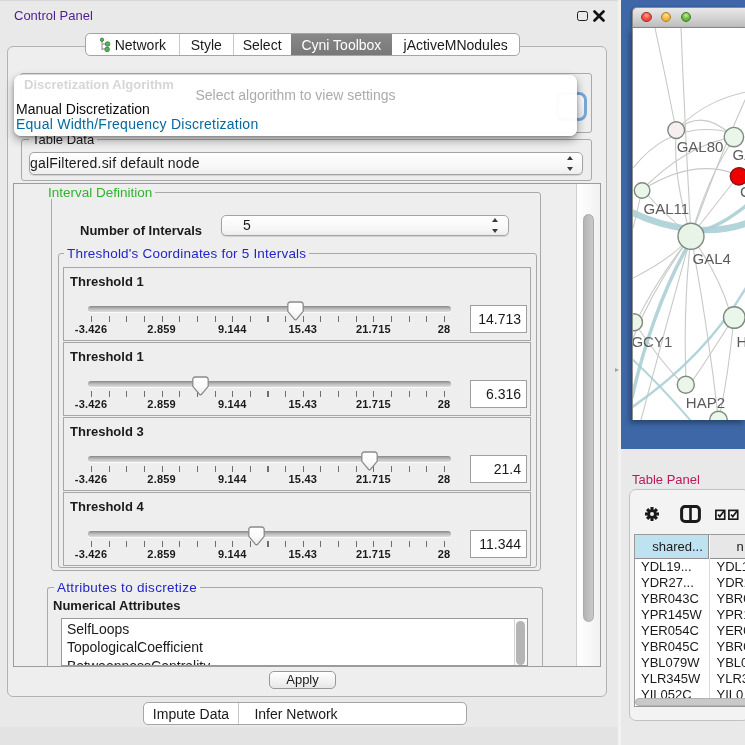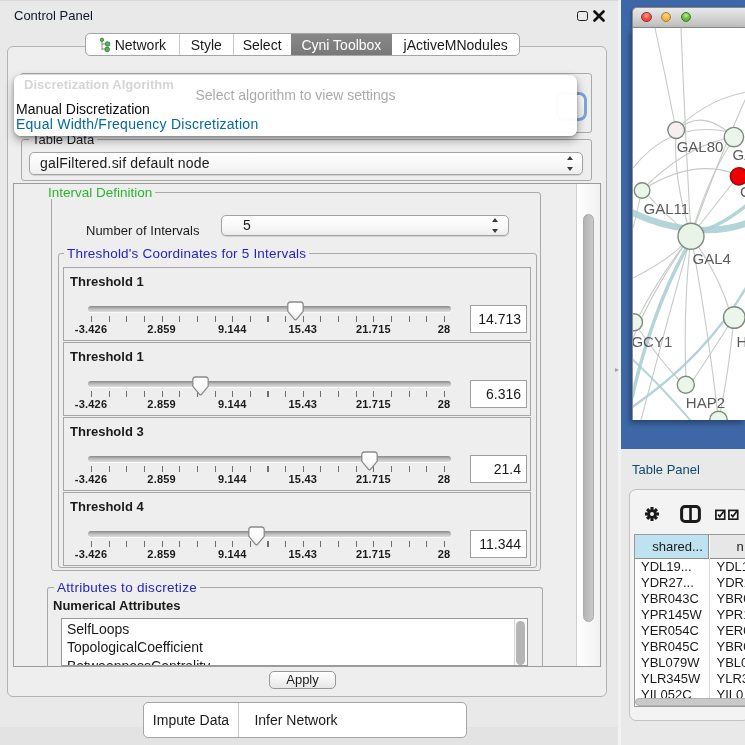--- a/index.html
+++ b/index.html
@@ -19,21 +19,21 @@
 .blk b{position:absolute;left:6px;top:6px;font-size:13px}
 .track{position:absolute;left:24px;top:38px;width:363px;height:6px;border-radius:3px;background:linear-gradient(#878787,#b9b9b9 45%,#dedede);box-shadow:0 1px 0 rgba(255,255,255,.7)}
 .ticks{position:absolute;left:27px;top:48px;width:355px;height:6px;background:repeating-linear-gradient(to right,#6e6e6e 0 1px,transparent 1px 17.65px)}
 .tlab{position:absolute;top:55px;font-size:11px;font-weight:bold;transform:translateX(-50%);letter-spacing:0.2px}
 .thumb{position:absolute;top:33px;width:17px;height:20px}
 .vfield{position:absolute;left:406px;top:37px;width:57px;height:28px;border:1px solid #9f9f9f;background:#fff;font-size:14px;line-height:26px;text-align:right;padding-right:5px}
 </style></head>
 <body>
 
 <div class="a win"></div>
-<div class="a" style="left:14px;top:8px;font-size:13px;color:#0f172a">Control Panel</div>
+<div class="a" style="left:14px;top:8px;font-size:13px;color:#4c1d95">Control Panel</div>
 <div class="a" style="left:577px;top:11px;width:11px;height:10px;border:1.6px solid #1d1d1d;border-radius:2.5px"></div>
 <svg class="a" style="left:593px;top:10px" width="12" height="12" viewBox="0 0 12 12">
     <path d="M1.5,1.5 L10.5,10.5 M10.5,1.5 L1.5,10.5" stroke="#111" stroke-width="2.6" stroke-linecap="round"></path>
   </svg>
 
 <div class="a" style="left:7px;top:46px;width:600px;height:651px;background:#eeeeee;border:1px solid #b3b3b3;border-radius:6px"></div>
 
 <div class="a tabbar" style="left:85px;top:33px;width:435px;height:23px">
  <div class="tab" style="width:94px"><svg width="12" height="15" viewBox="0 0 12 15" style="margin-right:4px">
         <path d="M3,3 V13 M3,7 H8 M3,12 H7.5" stroke="#888" stroke-width="1" fill="none"></path>
@@ -46,31 +46,31 @@
  <div class="tab tabdark" style="width:102px">Cyni Toolbox</div>
  <div class="tab" style="width:127px">jActiveMNodules</div>
 </div>
 
 <div class="a gbox" style="left:20px;top:73px;width:572px;height:60px;border-radius:3px"></div>
 
 <div class="a" style="left:556px;top:92px;width:31px;height:29px;border:3px solid #7aa6da;border-radius:8px;background:linear-gradient(#fff,#ececec)"></div>
 
 <div class="a gbox" style="left:21px;top:139px;width:571px;height:42px"></div>
 <div class="a" style="left:29px;top:134px;background:#eeeeee;padding:0 3px;line-height:12px">Table Data</div>
-<div class="a combo" style="left:29px;top:152px;width:554px;height:23px;line-height:21px"><span style="margin-left:10px">galFiltered.sif default node</span></div>
+<div class="a combo" style="left:29px;top:152px;width:554px;height:23px;line-height:21px"><span style="">galFiltered.sif default node</span></div>
 <div class="a carr" style="left:566px;top:155px"></div>
 
 <div class="a" style="left:13px;top:183px;width:588px;height:484px;border:1px solid #9c9c9c;background:#eeeeee;overflow:hidden">
   <div class="a" style="right:0;top:0;width:24px;height:482px;background:linear-gradient(to right,#ffffff,#f1f1f1);border-left:1px solid #cfcfcf"></div>
   <div class="a" style="right:6px;top:30px;width:11px;height:408px;border-radius:5.5px;background:linear-gradient(to right,#b4b4b4,#c9c9c9);border:1px solid #ababab"></div>
 </div>
 
 <div class="a gbox" style="left:51px;top:192px;width:490px;height:379px"></div>
 <div class="a" style="left:45px;top:186px;background:#eeeeee;padding:0 3px;line-height:13px;color:#2cb52c;font-size:13.5px">Interval Definition</div>
-<div class="a" style="left:86px;top:223px;font-weight:normal">Number of Intervals</div>
+<div class="a" style="left:80px;top:223px;font-weight:bold">Number of Intervals</div>
 <div class="a combo" style="left:221px;top:215px;width:288px;height:21px;line-height:19px"><span style="margin-left:21px">5</span></div>
 <div class="a carr" style="left:491px;top:217px"></div>
 
 <div class="a gbox" style="left:58px;top:253px;width:479px;height:315px"></div>
 <div class="a" style="left:64px;top:247px;background:#eeeeee;padding:0 3px;line-height:13px;color:#2424c8;font-size:13.5px;letter-spacing:0.2px">Threshold's Coordinates for 5 Intervals</div>
 
 <svg width="0" height="0" style="position:absolute">
     <defs>
 <linearGradient id="tg" x1="0" y1="0" x2="0" y2="1">
         <stop offset="0" stop-color="#ffffff"></stop>
@@ -148,21 +148,21 @@
 <div class="a" style="left:61px;top:618px;width:467px;height:48px;background:#fff;border:1px solid #9a9a9a;overflow:hidden">
   <div style="padding-left:5px;line-height:18.4px;padding-top:1px;font-size:14px">SelfLoops<br>TopologicalCoefficient<br>BetweennessCentrality</div>
   <div class="a" style="right:0;top:0;width:13px;height:48px;background:#fbfbfb;border-left:1px solid #d5d5d5"></div>
   <div class="a" style="right:2.5px;top:2px;width:8.5px;height:44px;border-radius:4.5px;background:#b5b5b5"></div>
 </div>
 
 <div class="a" style="left:13px;top:667px;width:588px;height:4px;background:#eeeeee"></div>
 
 <div class="a" style="left:269px;top:671px;width:67px;height:18px;background:linear-gradient(#ffffff,#f1f1f1 60%,#e6e6e6);border:1px solid #989898;border-radius:5px;text-align:center;line-height:16px">Apply</div>
 
-<div class="a tabbar" style="left:143px;top:702px;width:324px;height:36px">
+<div class="a tabbar" style="left:143px;top:702px;width:324px;height:23px">
  <div class="tab" style="width:95px">Impute Data</div>
  <div class="tab" style="width:114px">Infer Network</div>
 </div>
 
 <div class="a" style="left:14px;top:75px;width:563px;height:61px;background:rgba(255,255,255,0.96);border-radius:7px;box-shadow:0 4px 10px rgba(0,0,0,0.38),0 1px 3px rgba(0,0,0,0.2)"></div>
 <div class="a" style="left:24px;top:77px;font-weight:bold;color:#d6d6d6">Discretization Algorithm</div>
 <div class="a" style="left:14px;top:87px;width:563px;text-align:center;color:#ababab;font-size:14px">Select algorithm to view settings</div>
 <div class="a" style="left:16px;top:101px;font-weight:normal;color:#0c0c0c;font-size:14px">Manual Discretization</div>
 <div class="a" style="left:16px;top:116px;color:#0369a1;font-size:14px;letter-spacing:0.25px">Equal Width/Frequency Discretization</div>
 
@@ -226,21 +226,21 @@
         <text x="107" y="169.1">C</text>
 <text x="10.6" y="186">GAL11</text>
         <text x="59.6" y="235.5">GAL4</text>
         <text x="-1.6" y="318.7">GCY1</text>
 <text x="103.6" y="318.7">H</text>
         <text x="52.8" y="380.3">HAP2</text>
 </g>
 </svg>
   </div>
 
-<div class="a" style="left:632px;top:462px;font-size:13px;color:#0c4a6e">Table Panel</div>
+<div class="a" style="left:632px;top:472px;font-size:13px;color:#be185d">Table Panel</div>
 <div class="a" style="left:628.5px;top:489px;width:121.5px;height:231.5px;background:#f3f3f3;border:1px solid #c2c2c2;border-radius:7px"></div>
 <svg class="a" style="left:644px;top:506px" width="16" height="16" viewBox="0 0 16 16">
     <g stroke="#1a1a1a" stroke-width="3.1">
       <line x1="8" y1="1" x2="8" y2="15"></line>
       <line x1="1" y1="8" x2="15" y2="8"></line>
       <line x1="3.1" y1="3.1" x2="12.9" y2="12.9"></line>
       <line x1="12.9" y1="3.1" x2="3.1" y2="12.9"></line>
     </g>
     <circle cx="8" cy="8" r="4.6" fill="#1a1a1a"></circle>
     <circle cx="8" cy="8" r="2" fill="#f3f3f3"></circle>

